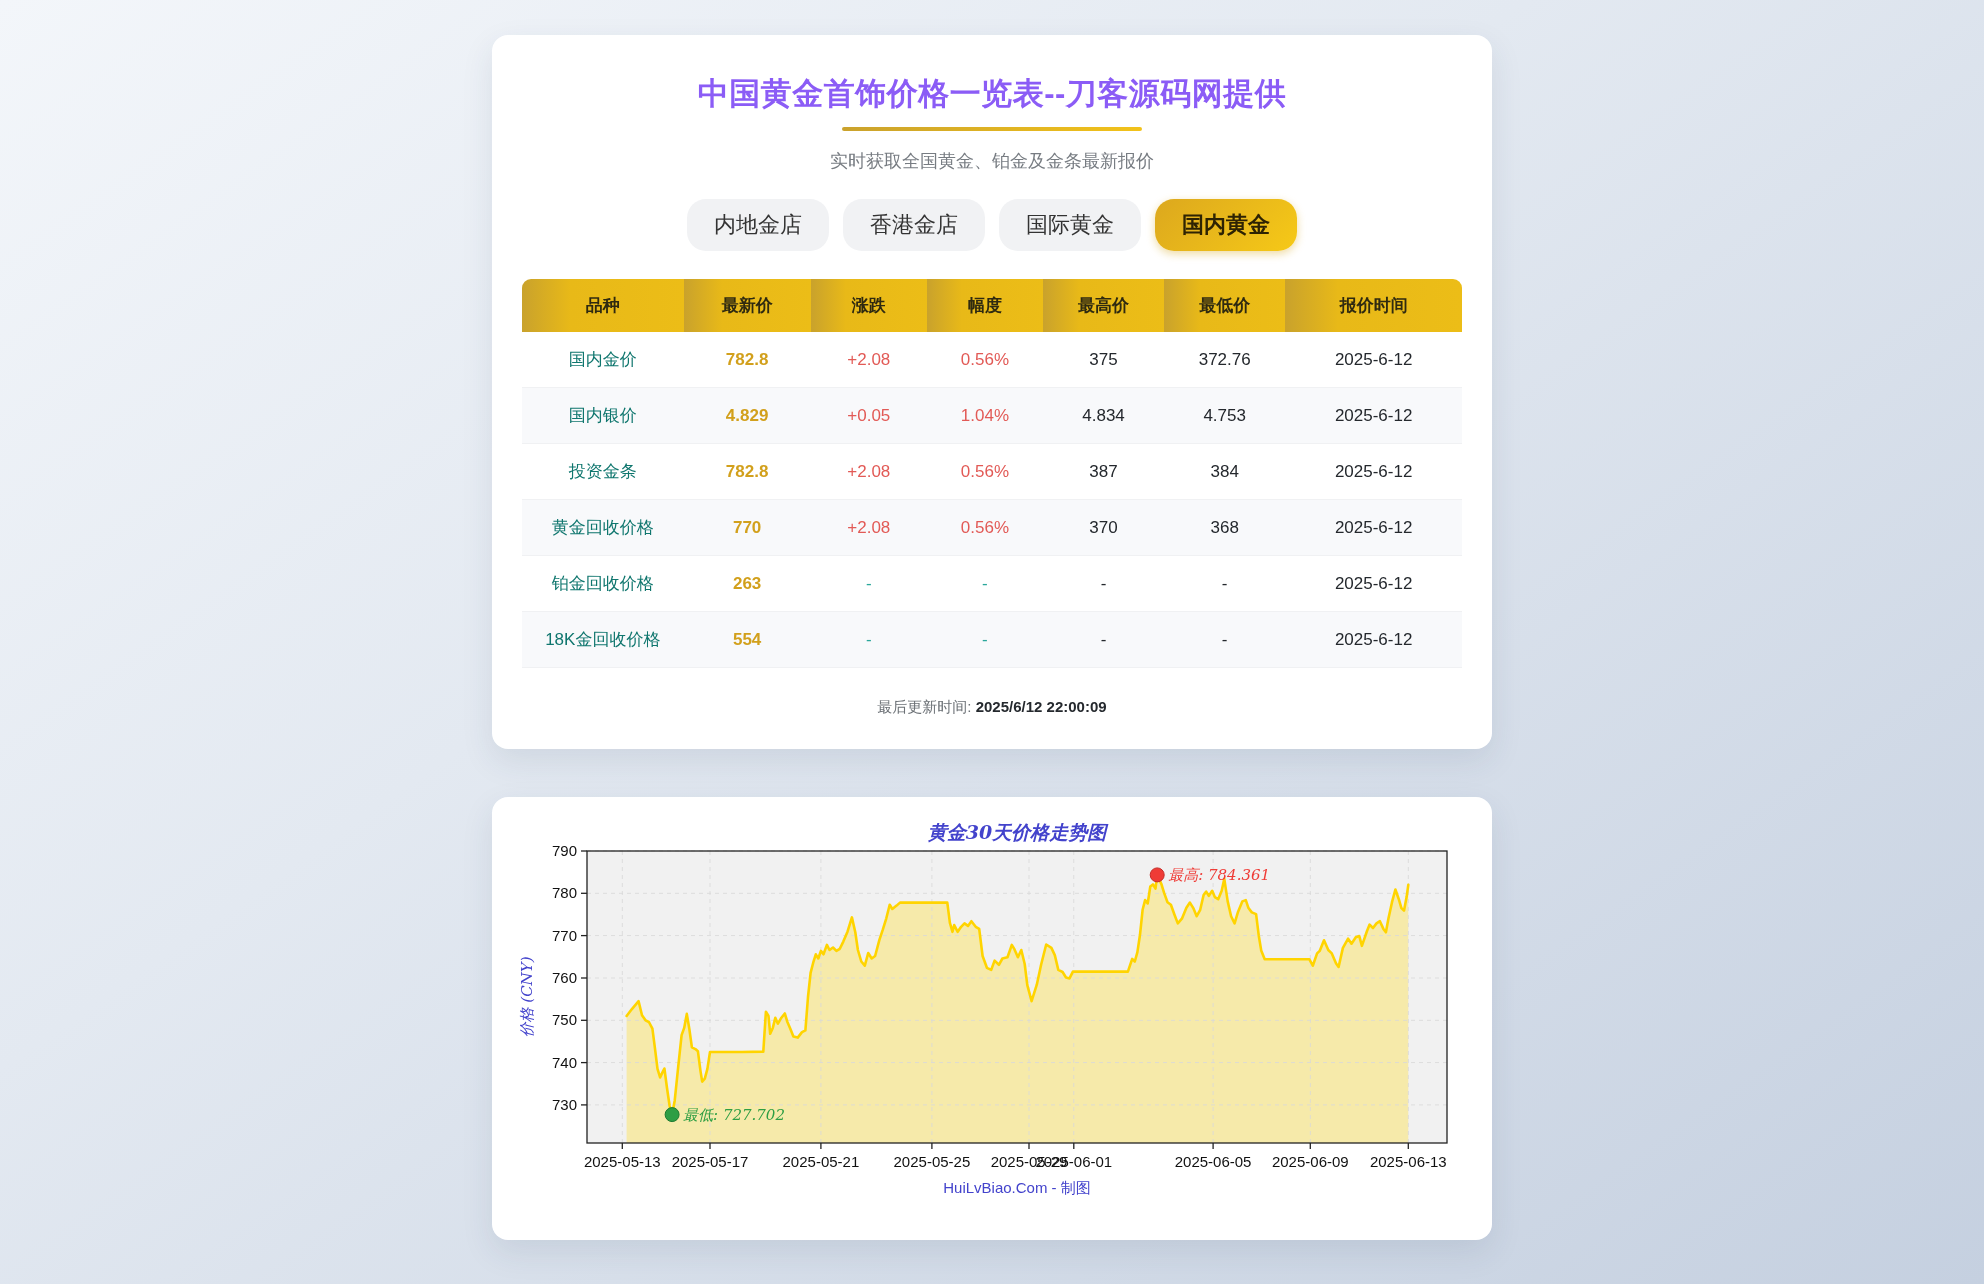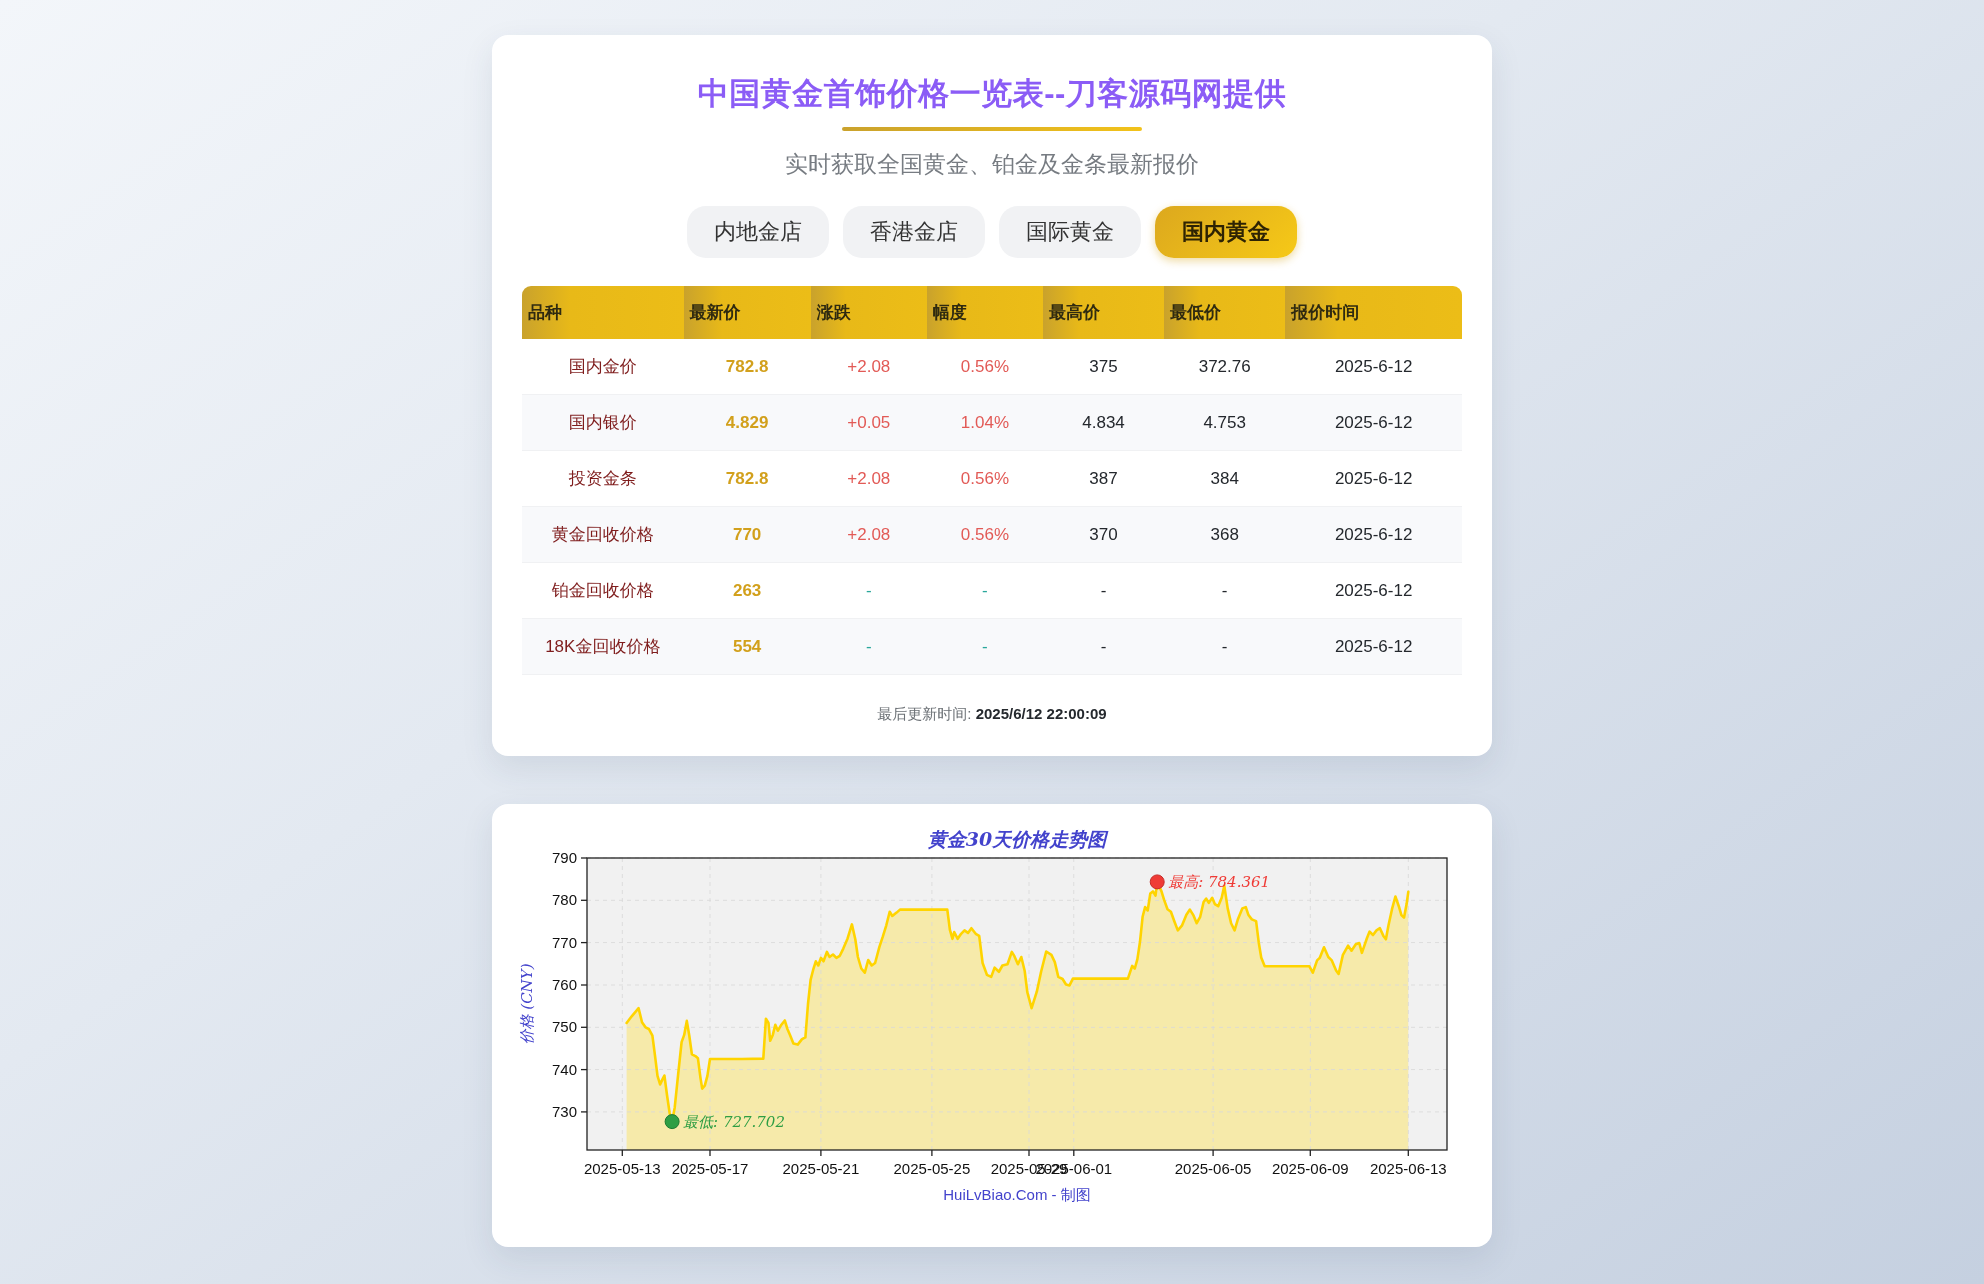--- a/index.html
+++ b/index.html
@@ -15,48 +15,48 @@
   }
   .card-top { margin-top:35px; padding:38px 30px 32px; }
   .page-title {
     text-align:center; font-size:31px; font-weight:bold; color:#8b5cf6;
     letter-spacing:0.5px;
   }
   .title-underline {
     width:300px; height:4px; margin:12px auto 0 auto; border-radius:2px;
     background:linear-gradient(90deg,#caa22d,#f2c21a);
   }
-  .subtitle { text-align:center; font-size:23px; color:#777c82; margin-top:18px; }
+  .subtitle { text-align:center; font-size:18px; color:#777c82; margin-top:18px; }
   .tab-bar { display:flex; justify-content:center; gap:14px; margin-top:26px; }
   .tab-btn {
     border:none; cursor:pointer; font-family:inherit;
     font-size:22px; color:#333; background:#f1f2f4;
     padding:11px 27px; border-radius:19px;
   }
   .tab-btn.active {
     background:linear-gradient(135deg,#dca81e 0%,#f6c917 100%);
     color:#2e2303; font-weight:bold;
     box-shadow:0 3px 8px rgba(216,164,24,0.4);
   }
   table.price-table {
     width:940px; margin:28px auto 0 auto; border-collapse:separate; border-spacing:0;
     font-size:17px;
   }
   .price-table thead th {
     background:linear-gradient(90deg,#c9a22c 0%,#e8b918 30%,#ecbd17 100%);
-    color:#2f2a10; font-weight:bold; font-size:17px; padding:15px 6px; text-align:left;
+    color:#2f2a10; font-weight:bold; font-size:17px; padding:15px 6px; text-align:center;
   }
   .price-table thead th:first-child { border-top-left-radius:9px; }
   .price-table thead th:last-child { border-top-right-radius:9px; }
   .price-table tbody td {
     padding:16px 6px; text-align:center; border-bottom:1px solid #f0f1f3;
     color:#24282d; background:#ffffff;
   }
   .price-table tbody tr.alt td { background:#f8f9fb; }
-  .price-table td.c-name { color:#7f1d1d; }
+  .price-table td.c-name { color:#0f766e; }
   .price-table td.c-price { color:#d2a01c; font-weight:bold; }
   .price-table td.c-up { color:#e25a56; }
   .price-table td.c-dash { color:#2aa79b; }
   .price-table td.c-plain { color:#24282d; }
   .price-table td.c-date { color:#24282d; }
   .update-line { text-align:center; margin-top:30px; font-size:15px; color:#6b7075; }
   .update-line b { color:#25292e; }
   .card-chart {
     margin-top:48px; height:443px;
     display:flex; align-items:center; justify-content:center;

